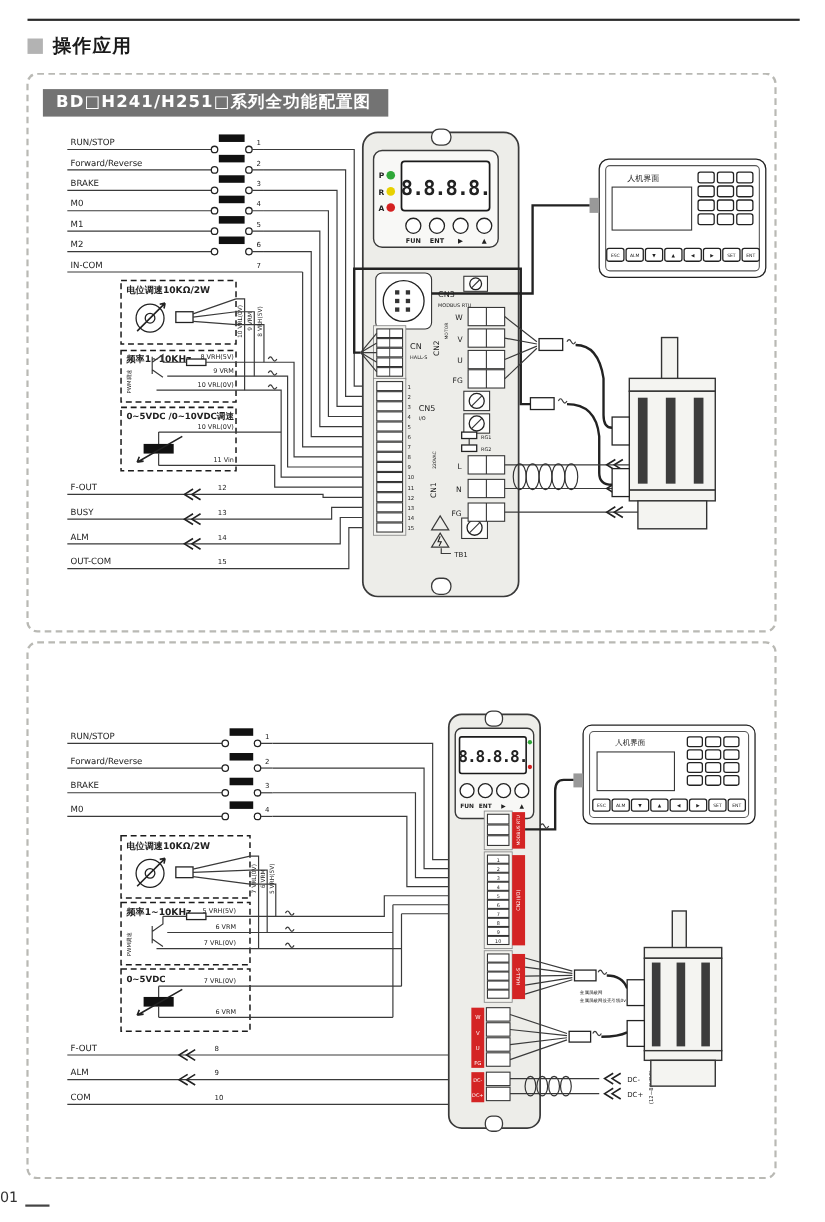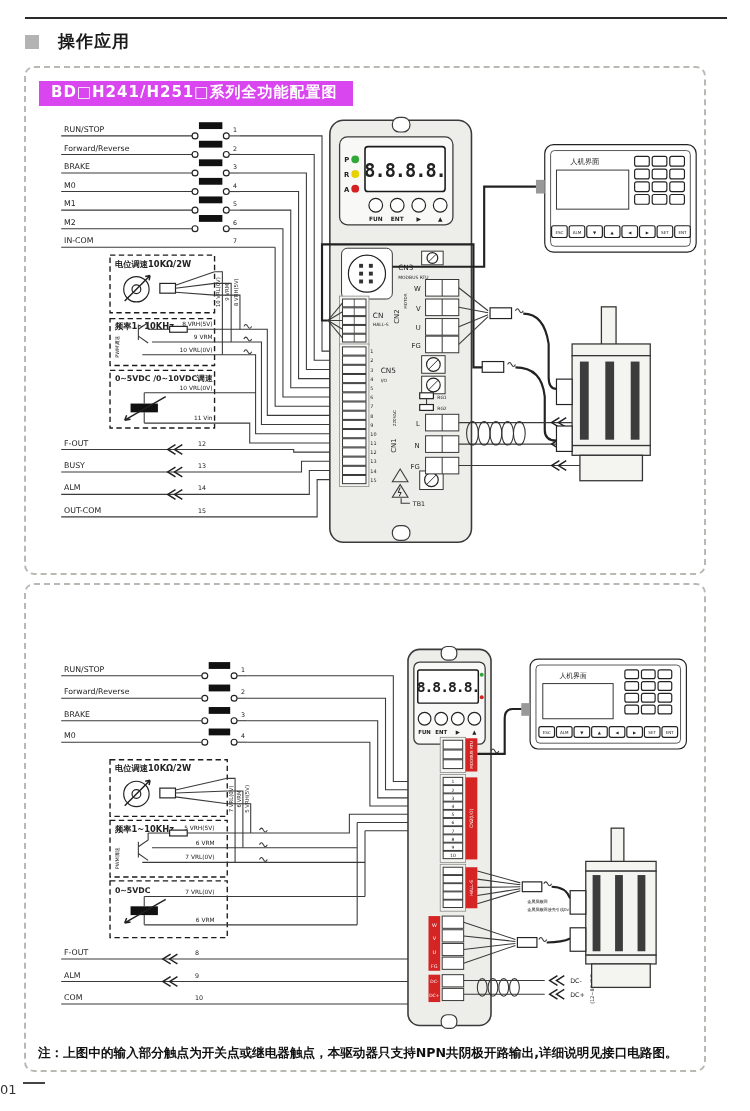--- a/index.html
+++ b/index.html
@@ -1,30 +1,30 @@
 <!DOCTYPE html>
 <html><head>
 <meta charset="utf-8">
 <style>
   html,body{margin:0;padding:0;background:#e8e8e8;}
   .page{position:relative;width:750px;height:1111px;background:#ffffff;overflow:hidden;
         font-family:"DejaVu Sans","Liberation Sans",sans-serif;}
   .toprule{position:absolute;left:25px;right:23px;top:17px;border-top:2px solid #2a2a2a;}
-  .hdr{position:absolute;left:25px;top:30px;display:flex;align-items:center;gap:19px;}
+  .hdr{position:absolute;left:25px;top:30px;display:flex;align-items:center;gap:9px;}
   .hdr .sq{width:14px;height:14px;background:#b3b3b3;}
   .hdr .ht{font-size:17px;font-weight:bold;color:#1a1a1a;letter-spacing:1px;}
   .panel{position:absolute;left:24px;width:678px;border:2px dashed #b9b9b4;border-radius:10px;background:#fff;}
   .panel1{top:66px;height:505px;}
   .panel2{top:583px;height:485px;}
-  .ptitle{position:absolute;left:13px;top:13px;background:#d946ef;color:#fff;font-size:15px;
+  .ptitle{position:absolute;left:13px;top:13px;background:#737373;color:#fff;font-size:15px;
           font-weight:bold;padding:2px 16px 4px 12px;letter-spacing:1px;white-space:nowrap;}
   .dsvg{position:absolute;left:1px;}
   .note{position:absolute;left:12px;bottom:8px;font-size:12.6px;font-weight:bold;color:#111;
         white-space:nowrap;letter-spacing:0px;}
-  .pagenum{position:absolute;left:0px;top:1082px;font-size:13px;color:#333;display:flex;align-items:flex-start;gap:6px;}
+  .pagenum{position:absolute;left:0px;top:1082px;font-size:13px;color:#333;display:flex;align-items:flex-end;gap:6px;}
   .pagenum .dash{width:22px;border-top:2px solid #444;display:inline-block;}
   svg text{font-family:"DejaVu Sans","Liberation Sans",sans-serif;fill:#222;}
   .f4{font-size:4.2px}.f45{font-size:4.6px}.f5{font-size:5px}.f55{font-size:5.5px}
   .f6{font-size:6px}.f65{font-size:6.5px}.f7{font-size:7px}.f75{font-size:7.5px}
   .f8{font-size:8px}.f85{font-size:8.5px}
   .b{font-weight:bold}.mid{text-anchor:middle}.end{text-anchor:end}.wh{fill:#fff}
   .w{fill:none;stroke:#3a3a3a;stroke-width:1.1}
   .wt{fill:none;stroke:#222;stroke-width:2.2}
   .dbox{fill:none;stroke:#1b1b1b;stroke-width:1.4;stroke-dasharray:5.5 3.5}
   .body{fill:#edede9;stroke:#3a3a3a;stroke-width:1.6}
@@ -701,20 +701,19 @@
         <rect class="mbody" x="572" y="242" width="72" height="86"></rect>
         <rect class="mdark" x="579" y="246" width="8" height="78"></rect>
           <rect class="mdark" x="602" y="246" width="8" height="78"></rect>
           <rect class="mdark" x="625" y="246" width="8" height="78"></rect>
         <rect class="mbody" x="572" y="328" width="72" height="9"></rect>
         <rect class="mbody" x="578" y="337" width="60" height="24"></rect>
         <rect class="cc" x="556" y="262" width="16" height="24"></rect>
         <rect class="cc" x="556" y="300" width="16" height="24"></rect>
       </g>
     </svg>
-    <div class="note">注：上图中的输入部分触点为开关点或继电器触点，本驱动器只支持NPN共阴极开路输出,详细说明见接口电路图。</div>
   </div>
 
   <div class="pagenum">
     <span>01</span>
     <span class="dash"></span>
   </div>
 </div>
 
 </body></html>

